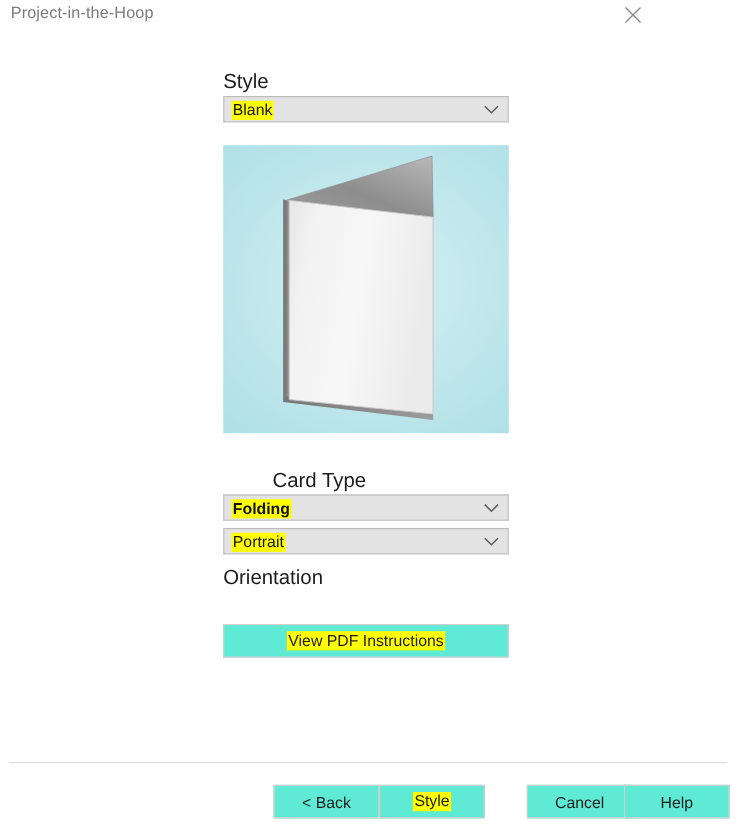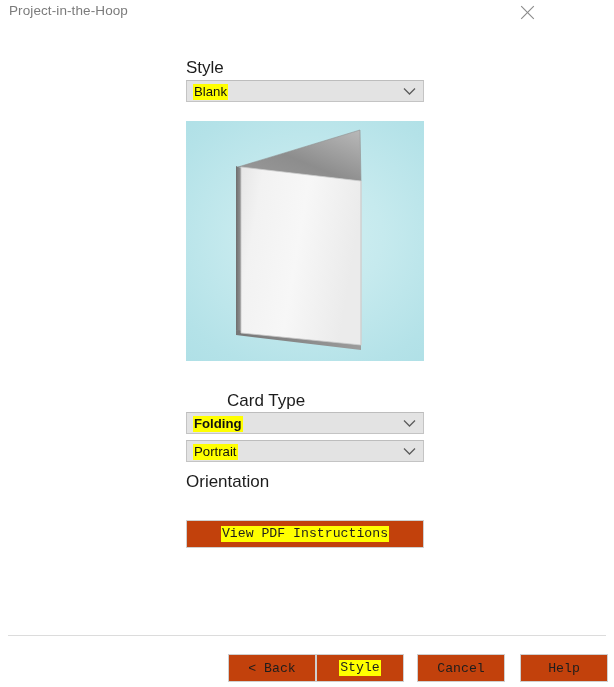--- a/index.html
+++ b/index.html
@@ -113,29 +113,29 @@
         #c6eaee 32%,
         #b4e2e8 68%,
         #a9dde4 100%);
     overflow: hidden;
   }
   .preview svg { display: block; }
 
   
   .pbtn {
     box-sizing: border-box;
-    background: #c2410c;
+    background: #5eead4;
     border: 1px solid #cfcfcf;
     font-size: 13.2px;
     color: #1d1d1d;
     display: flex;
     align-items: center;
     justify-content: center;
     cursor: default;
-    font-family: Liberation Mono, monospace;
+    font-family: Liberation Sans, sans-serif;
     white-space: nowrap;
   }
 
   .pdf-btn {
     position: absolute;
     left: 186px;
     top: 520px;
     width: 238px;
     height: 28px;
   }
@@ -158,21 +158,21 @@
     height: 28px;
   }
   .footer .pbtn {
     position: absolute;
     top: 0;
     height: 28px;
     width: 88px;
   }
   .btn-back   { left: 228px; }
   .btn-finish { left: 316px; border-left-color: #cfcfcf; }
-  .btn-cancel { left: 417px; text-align: center; }
+  .btn-cancel { left: 439px; text-align: center; }
   .btn-help   { left: 520px; justify-content: center; }
 </style>
 </head>
 <body>
 
 <div class="titlebar">
   <div class="titlebar-text">Project-in-the-Hoop</div>
   <div class="close-btn">
     <svg width="15" height="15" viewBox="0 0 15 15">
       <line x1="1.2" y1="1.2" x2="13.8" y2="13.8" stroke="#8a8a8a" stroke-width="1.1"></line>

